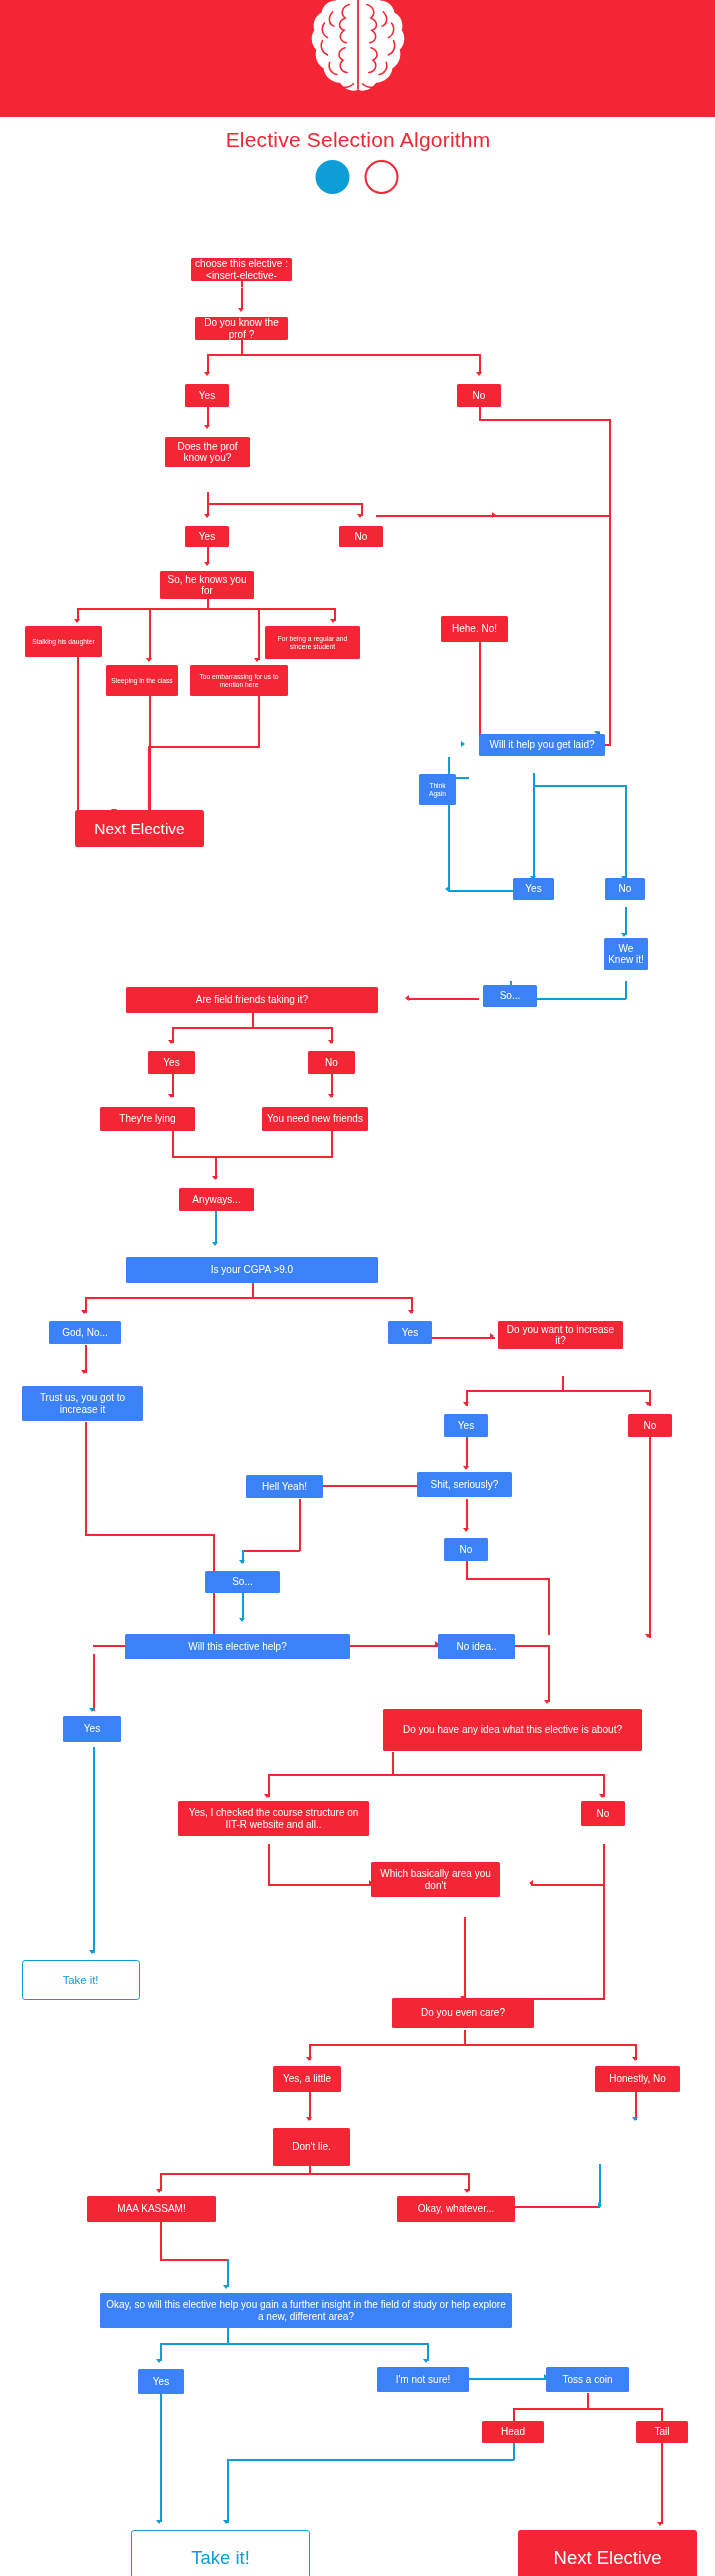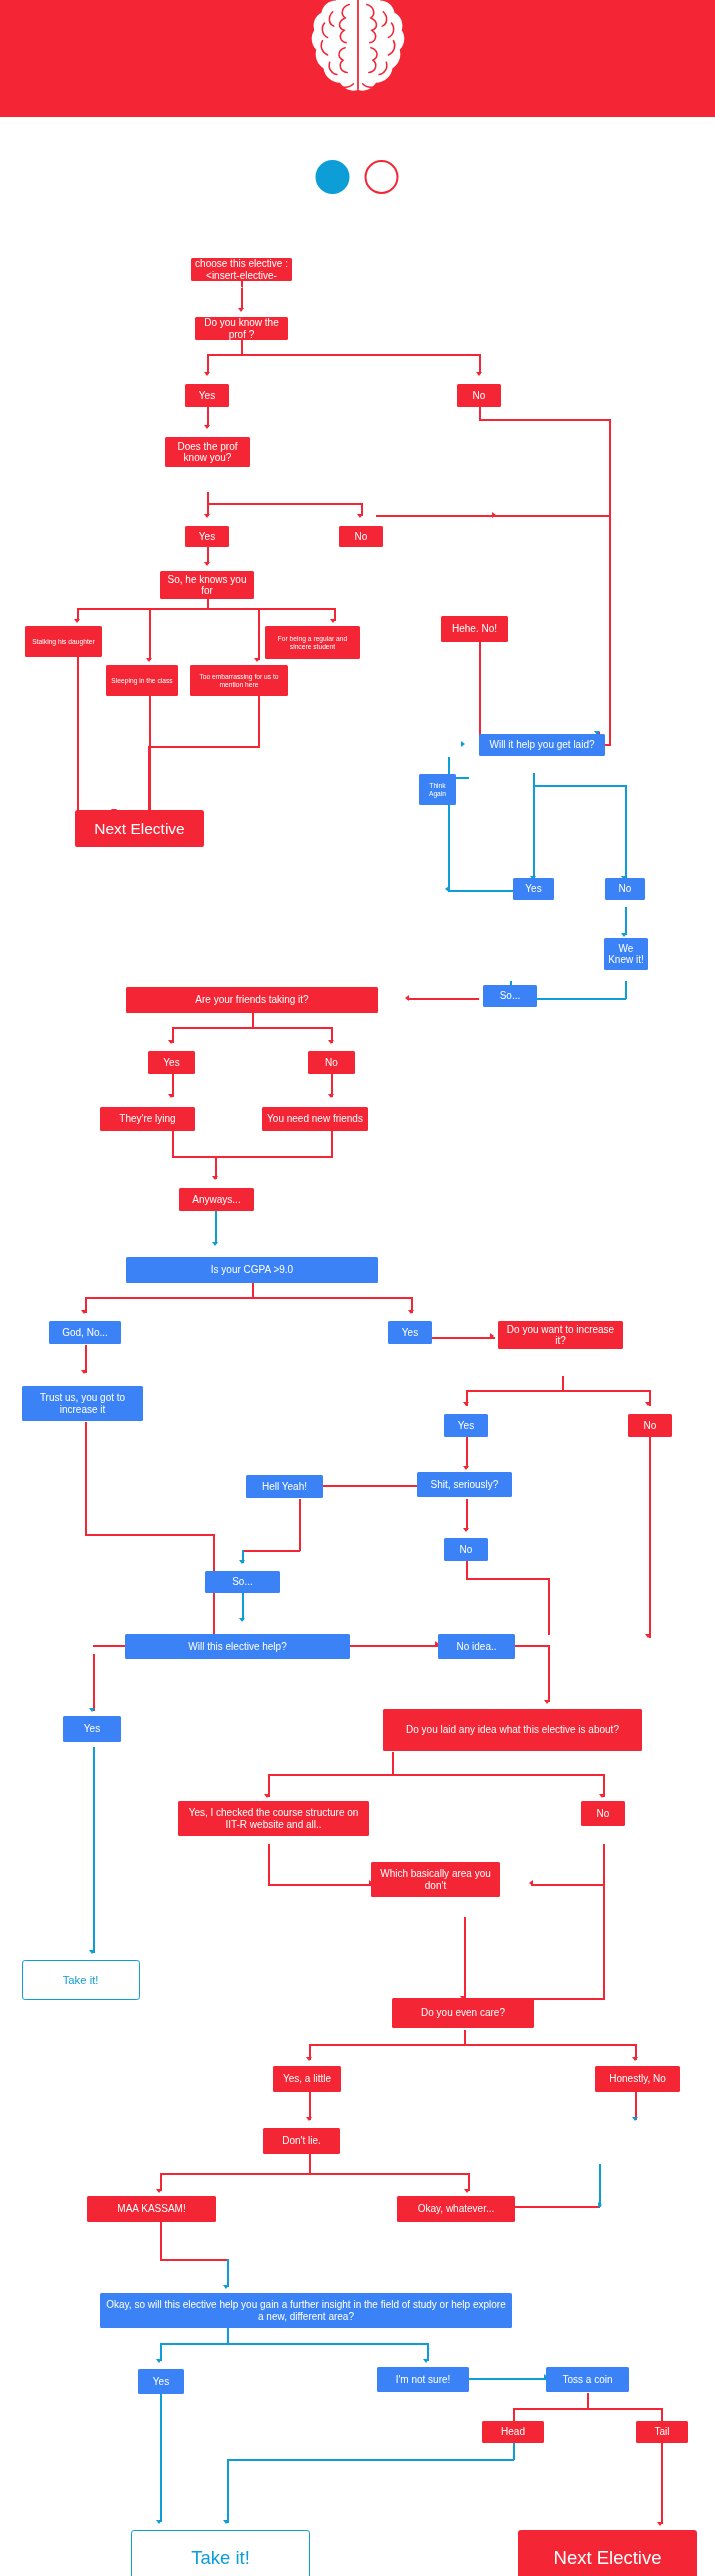--- a/index.html
+++ b/index.html
@@ -65,20 +65,21 @@
       <path d="M160 110 C174 114 176 128 164 134 C174 142 170 156 156 158"></path>
       <path d="M184 40 C194 50 192 64 182 68"></path>
       <path d="M200 62 C208 72 204 86 194 90"></path>
       <path d="M204 96 C210 108 204 120 194 124"></path>
       <path d="M190 138 C194 150 186 160 176 162"></path>
       <path d="M126 180 C120 186 112 188 104 186"></path>
       <path d="M144 180 C150 186 158 188 166 186"></path>
     </g>
   </svg>
 
+  <div class="title">Elective Selection Algorithm</div>
   <div class="legend">
     <div class="dot blue"></div>
     <div class="dot white"></div>
   </div>
 
   <div class="ln v" style="left:241px;top:281px;height:28px;"></div>
   <div class="arw d" style="left:238px;top:308px;"></div>
 
   <div class="ln v" style="left:241px;top:340px;height:15.5px;"></div>
   <div class="ln h" style="left:207px;top:354px;width:273px;"></div>
@@ -333,21 +334,21 @@
 
   <div class="node red big" style="left:75px;top:810px;width:129px;height:37px;border-radius:2.6px;">Next Elective</div>
 
   <div class="node blue sm" style="left:479px;top:734px;width:126px;height:21.6px;">Will it help you get laid?</div>
   <div class="node blue xs" style="left:419px;top:774px;width:37px;height:31px;">Think Again</div>
   <div class="node blue sm" style="left:513px;top:878px;width:41px;height:21.6px;">Yes</div>
   <div class="node blue sm" style="left:605px;top:878px;width:40px;height:21.6px;">No</div>
   <div class="node blue sm" style="left:604px;top:938px;width:44px;height:32px;">We Knew it!</div>
 
   <div class="node blue sm" style="left:483px;top:985px;width:54px;height:21.6px;">So...</div>
-  <div class="node red sm" style="left:126px;top:987px;width:252px;height:26px;">Are your friends taking it?</div>
+  <div class="node red sm" style="left:126px;top:987px;width:252px;height:26px;">Are field friends taking it?</div>
   <div class="node red sm" style="left:148px;top:1051px;width:47px;height:23px;">Yes</div>
   <div class="node red sm" style="left:308px;top:1051px;width:47px;height:23px;">No</div>
   <div class="node red sm" style="left:100px;top:1107px;width:95px;height:24px;">They're lying</div>
   <div class="node red sm" style="left:262px;top:1107px;width:106px;height:24px;">You need new friends</div>
   <div class="node red sm" style="left:179px;top:1188px;width:75px;height:23px;">Anyways...</div>
 
   <div class="node blue sm" style="left:126px;top:1257px;width:252px;height:26px;">Is your CGPA &gt;9.0</div>
   <div class="node blue sm" style="left:49px;top:1321px;width:72px;height:23px;">God, No...</div>
   <div class="node blue sm" style="left:388px;top:1321px;width:44px;height:23px;">Yes</div>
   <div class="node red sm" style="left:498px;top:1321px;width:125px;height:28px;">Do you want to increase it?</div>
@@ -356,30 +357,30 @@
   <div class="node red sm" style="left:628px;top:1414px;width:44px;height:23px;">No</div>
   <div class="node blue sm" style="left:246px;top:1475px;width:77px;height:23px;">Hell Yeah!</div>
   <div class="node blue sm" style="left:417px;top:1472px;width:95px;height:25px;">Shit, seriously?</div>
   <div class="node blue sm" style="left:444px;top:1538px;width:44px;height:23px;">No</div>
   <div class="node blue sm" style="left:205px;top:1571px;width:75px;height:21.6px;">So...</div>
 
   <div class="node blue sm" style="left:125px;top:1634px;width:225px;height:25px;">Will this elective help?</div>
   <div class="node blue sm" style="left:438px;top:1634px;width:77px;height:25px;">No idea..</div>
   <div class="node blue sm" style="left:63px;top:1716px;width:58px;height:26px;">Yes</div>
 
-  <div class="node red sm" style="left:383px;top:1709px;width:259px;height:42px;">Do you laid any idea what this elective is about?</div>
+  <div class="node red sm" style="left:383px;top:1709px;width:259px;height:42px;">Do you have any idea what this elective is about?</div>
   <div class="node red sm" style="left:178px;top:1801px;width:191px;height:35px;">Yes, I checked the course structure on IIT-R website and all..</div>
   <div class="node red sm" style="left:581px;top:1801px;width:44px;height:25px;">No</div>
   <div class="node red sm" style="left:371px;top:1862px;width:129px;height:35px;">Which basically area you don't</div>
   <div class="node outline-blue mid" style="left:21.6px;top:1960px;width:118px;height:40px;">Take it!</div>
 
   <div class="node red sm" style="left:392px;top:1998px;width:142px;height:30px;">Do you even care?</div>
   <div class="node red sm" style="left:273px;top:2066px;width:68px;height:26px;">Yes, a little</div>
   <div class="node red sm" style="left:595px;top:2066px;width:85px;height:26px;">Honestly, No</div>
-  <div class="node red sm" style="left:263px;top:2128px;width:77px;height:26px;">Don't lie.</div>
+  <div class="node red sm" style="left:273px;top:2128px;width:77px;height:38px;">Don't lie.</div>
   <div class="node red sm" style="left:87px;top:2196px;width:129px;height:26px;">MAA KASSAM!</div>
   <div class="node red sm" style="left:397px;top:2196px;width:118px;height:26px;">Okay, whatever...</div>
 
   <div class="node blue sm" style="left:100px;top:2293px;width:412px;height:35px;">Okay, so will this elective help you gain a further insight in the field of study or help explore a new,  different area?</div>
   <div class="node blue sm" style="left:138px;top:2369px;width:46px;height:25px;">Yes</div>
   <div class="node blue sm" style="left:377px;top:2367px;width:92px;height:25px;">I'm not sure!</div>
   <div class="node blue sm" style="left:546px;top:2367px;width:83px;height:25px;">Toss a coin</div>
   <div class="node red sm" style="left:482px;top:2421px;width:62px;height:21.6px;">Head</div>
   <div class="node red sm" style="left:636px;top:2421px;width:52px;height:21.6px;">Tail</div>
 

